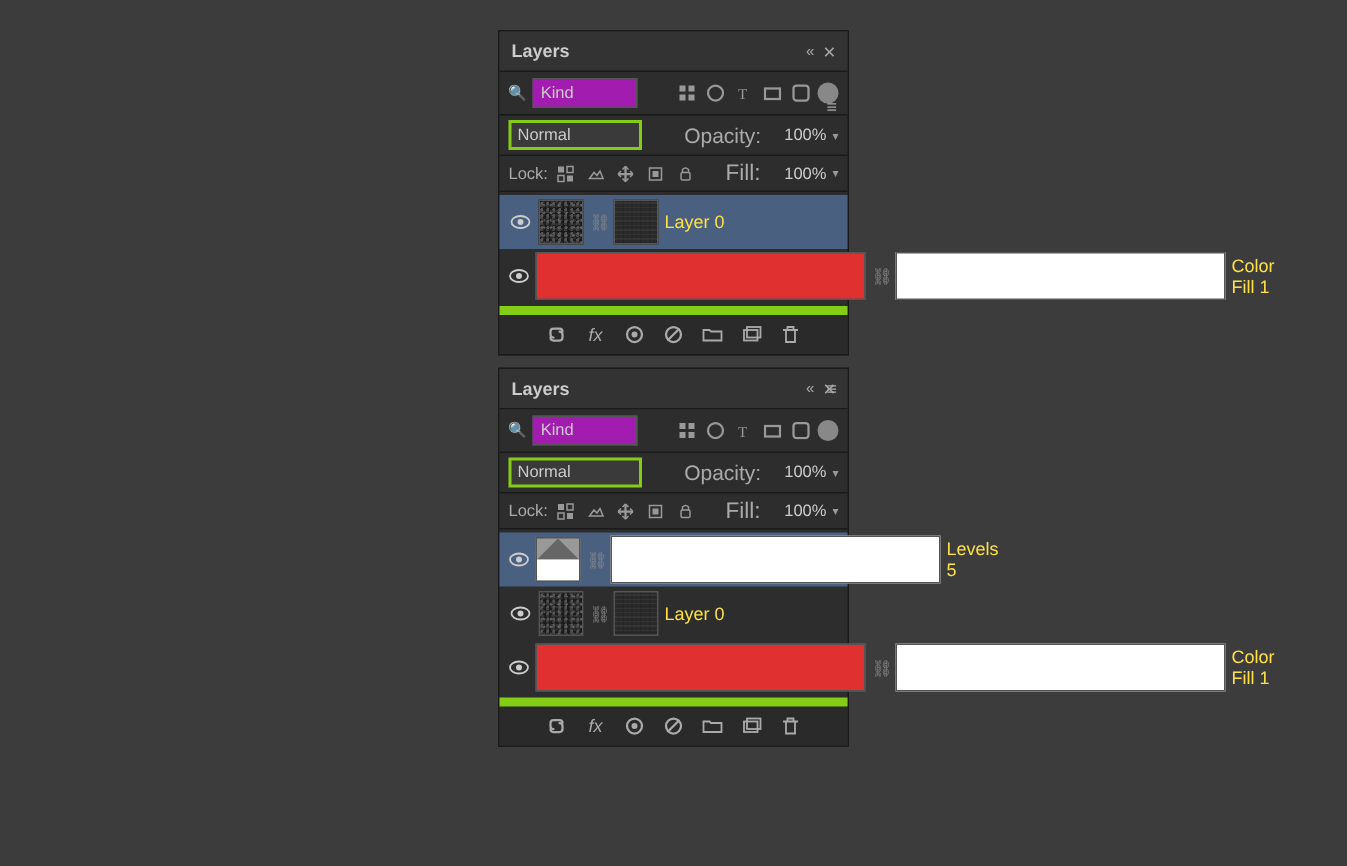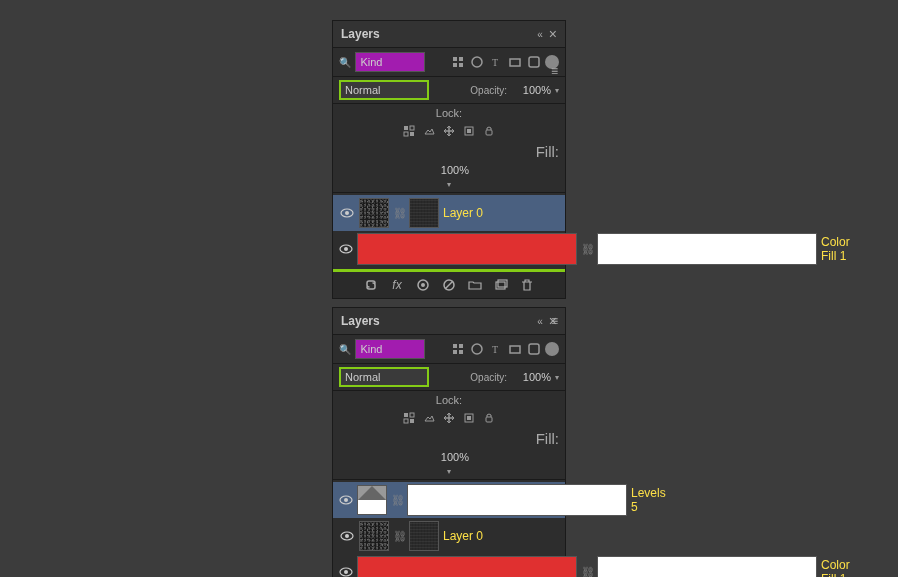--- a/index.html
+++ b/index.html
@@ -130,21 +130,21 @@
       font-size: 11px;
       padding: 1px 4px;
       width: 90px;
       height: 20px;
       -webkit-appearance: none;
       appearance: none;
     }
 
     .opacity-label {
       color: #aaa;
-      font-size: 10px;
+      font-size: 14px;
       margin-left: auto;
       padding-left: 24px;
     }
 
     .opacity-value {
       color: #ccc;
       font-size: 11px;
       width: 40px;
       text-align: right;
     }
@@ -154,21 +154,20 @@
       font-size: 8px;
     }
 
     
     .lock-row {
       display: flex;
       align-items: center;
       padding: 3px 6px;
       gap: 4px;
       border-bottom: 1px solid #1a1a1a;
-      flex-direction: column;
     }
 
     .lock-label {
       color: #aaa;
       font-size: 11px;
     }
 
     .lock-icons {
       display: flex;
       gap: 4px;
@@ -264,21 +263,21 @@
       flex: 1;
     }
 
     
     .bottom-toolbar {
       display: flex;
       align-items: center;
       justify-content: center;
       padding: 4px 6px;
       gap: 8px;
-      border-top: 3px solid #84cc16;
+      border-top: 6px solid #84cc16;
       background-color: #2a2a2a;
     }
 
     .toolbar-btn {
       width: 18px;
       height: 18px;
       display: flex;
       align-items: center;
       justify-content: center;
       color: #aaa;

